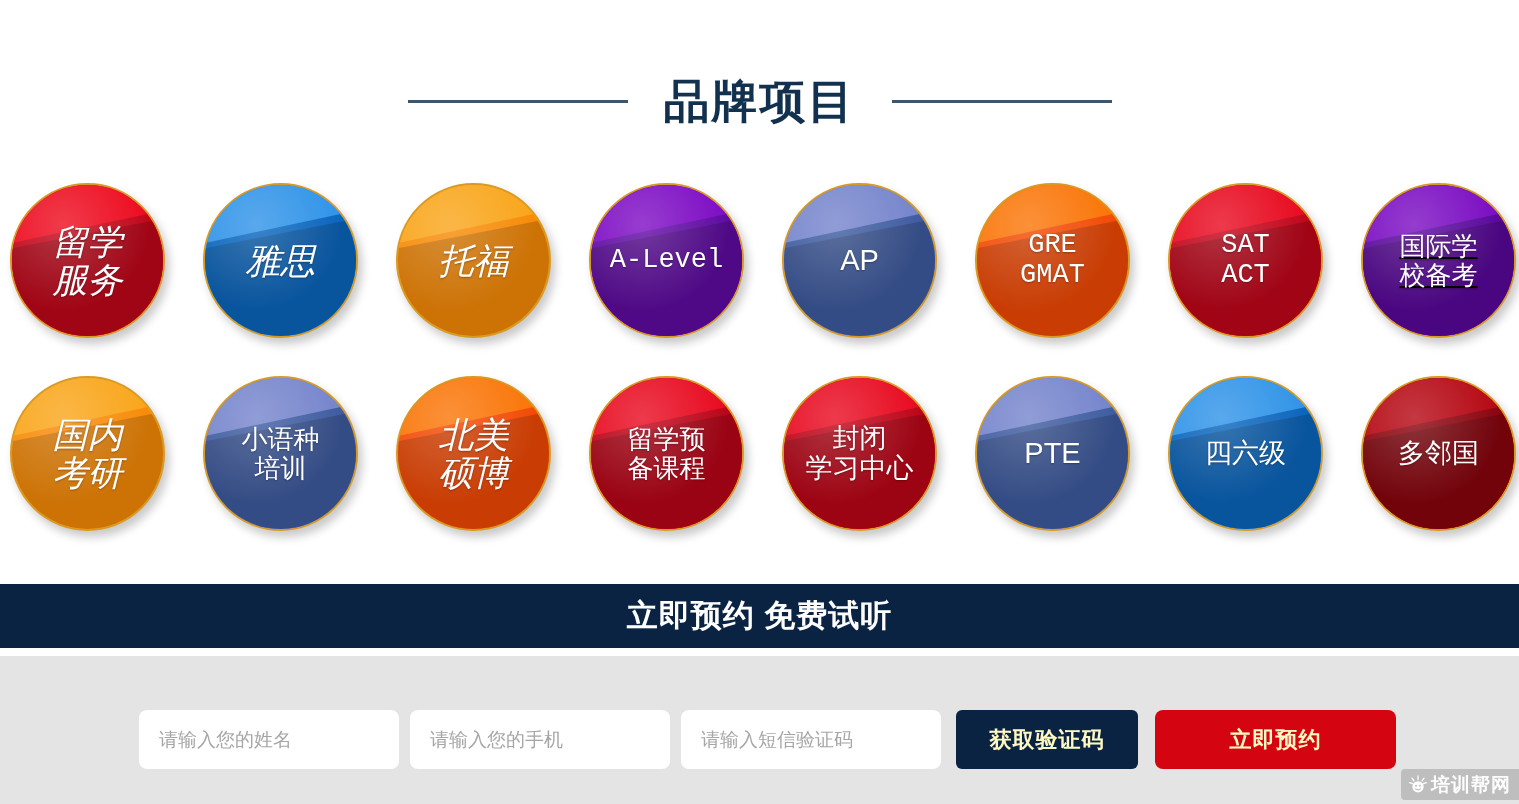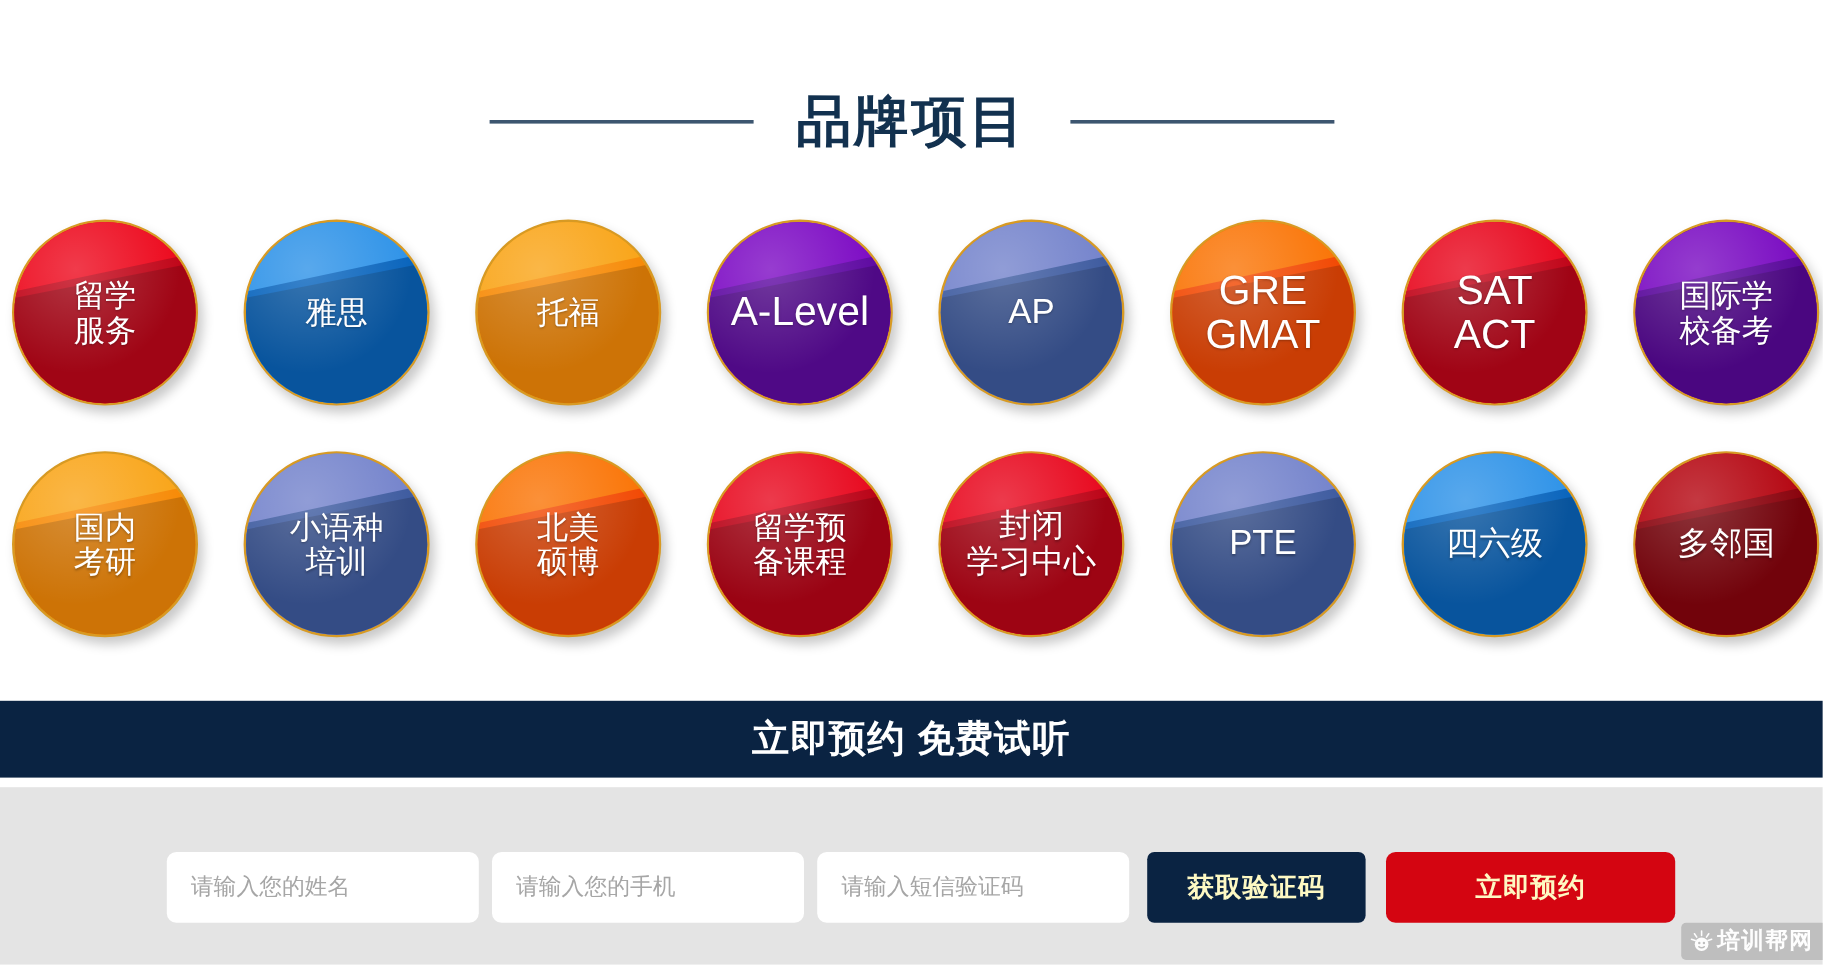--- a/index.html
+++ b/index.html
@@ -98,25 +98,25 @@
   .bubble-label {
     position: relative;
     z-index: 3;
     color: #ffffff;
     text-align: center;
     line-height: 1.08;
     white-space: nowrap;
     text-shadow: 0 1px 2px rgba(0,0,0,0.30);
     font-size: 30px;
   }
-  .bubble-label.cn     { font-size: 26px; }
+  .bubble-label.cn     { font-size: 35px; font-style: italic; }
   .bubble-label.cn-sm  { font-size: 27px; }
   .bubble-label.cn-xs  { font-size: 26px; }
   .bubble-label.en     { font-size: 29px; }
-  .bubble-label.en-sm  { font-size: 34px; }
+  .bubble-label.en-sm  { font-size: 27px; font-family: Liberation Mono, monospace; }
   .bubble-label.wide   { font-size: 27px; }
 
   
   .cta-banner {
     position: absolute;
     top: 584px;
     left: 0;
     width: 1519px;
     height: 64px;
     background: #0a2342;
@@ -273,21 +273,21 @@
         <div class="bubble" style="background: rgb(232, 9, 31);">
           <div class="sheen" style="background: rgb(232, 9, 31); --dark: #c1061a;">
             <div style="position: absolute; left: -25%; top: 44%; width: 160%; height: 90%; background: rgb(193, 6, 26); transform: rotate(-12deg); transform-origin: left top;"></div>
           </div>
           <div class="inner-glow"></div>
           <div class="bubble-label en-sm">
             <div>SAT</div>
             <div>ACT</div>
           </div>
         </div>
-        <div class="bubble" style="background: #701a75;">
+        <div class="bubble" style="background: #701a75; text-decoration: underline;">
           <div class="sheen" style="background: rgb(122, 12, 194); --dark: #59089b;">
             <div style="position: absolute; left: -25%; top: 44%; width: 160%; height: 90%; background: rgb(89, 8, 155); transform: rotate(-12deg); transform-origin: left top;"></div>
           </div>
           <div class="inner-glow"></div>
           <div class="bubble-label cn-xs">
             <div>国际学</div>
             <div>校备考</div>
           </div>
         </div>
       </div>

